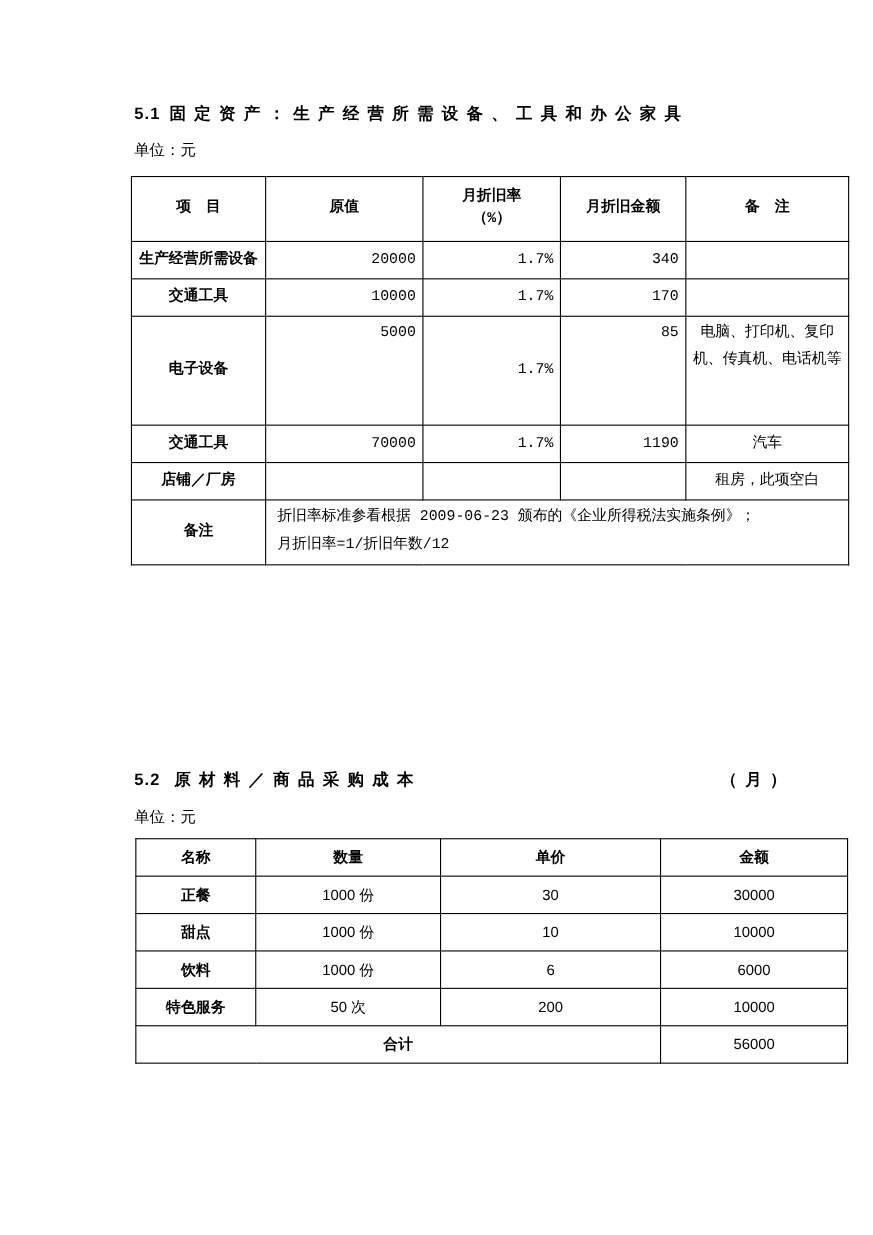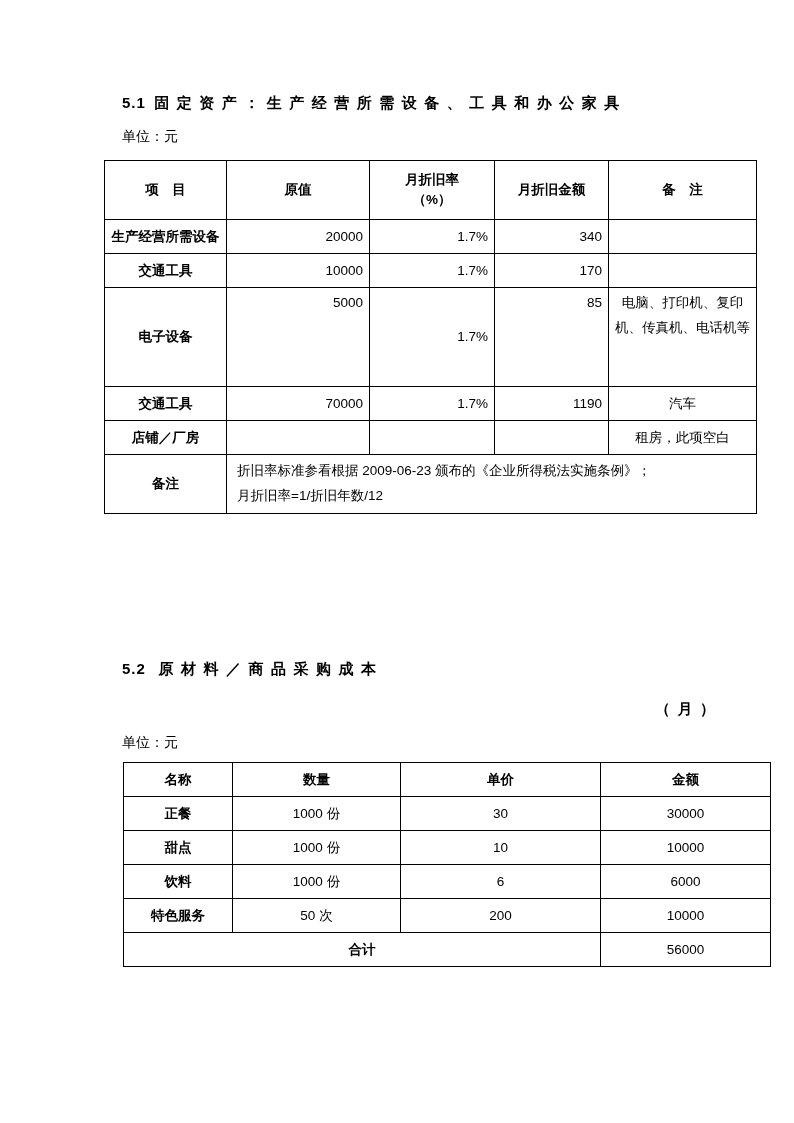--- a/index.html
+++ b/index.html
@@ -58,23 +58,24 @@
   }
   table td {
     border: 1px solid #000000;
     padding: 0 6px;
     vertical-align: middle;
     line-height: 1.45;
   }
 
   
   #fixed-assets-table {
-    left: 104px;
+    left: 119px;
     top: 160px;
     width: 652px;
+    font-family: Liberation Mono, monospace;
   }
   #fixed-assets-table .c0 { width: 122px; }
   #fixed-assets-table .c1 { width: 143px; }
   #fixed-assets-table .c2 { width: 125px; }
   #fixed-assets-table .c3 { width: 114px; }
   #fixed-assets-table .c4 { width: 148px; }
 
   .th {
     text-align: center;
     font-weight: bold;
@@ -208,21 +209,21 @@
       <tr>
         <td class="rowname h-foot">备注</td>
         <td class="footnote-text h-foot" colspan="4">
           <div>折旧率标准参看根据 2009-06-23 颁布的《企业所得税法实施条例》；</div>
           <div>月折旧率=1/折旧年数/12</div>
         </td>
       </tr>
     </tbody>
   </table>
 
-  <div class="section-heading" style="left:122px; top:660px;">
+  <div class="section-heading" style="left:122px; top:700px;">
     <span class="num">5.2</span><span style="letter-spacing:0">&nbsp;&nbsp;&nbsp;</span><span class="sp">原材料／商品采购成本</span>
   </div>
   <div class="heading-right" style="left:655px; top:700px;">（月）</div>
 
   <div class="unit-line" style="left:122px; top:734px;">单位：元</div>
 
   <table id="material-cost-table">
     <colgroup>
       <col class="m0">
         <col class="m1">

